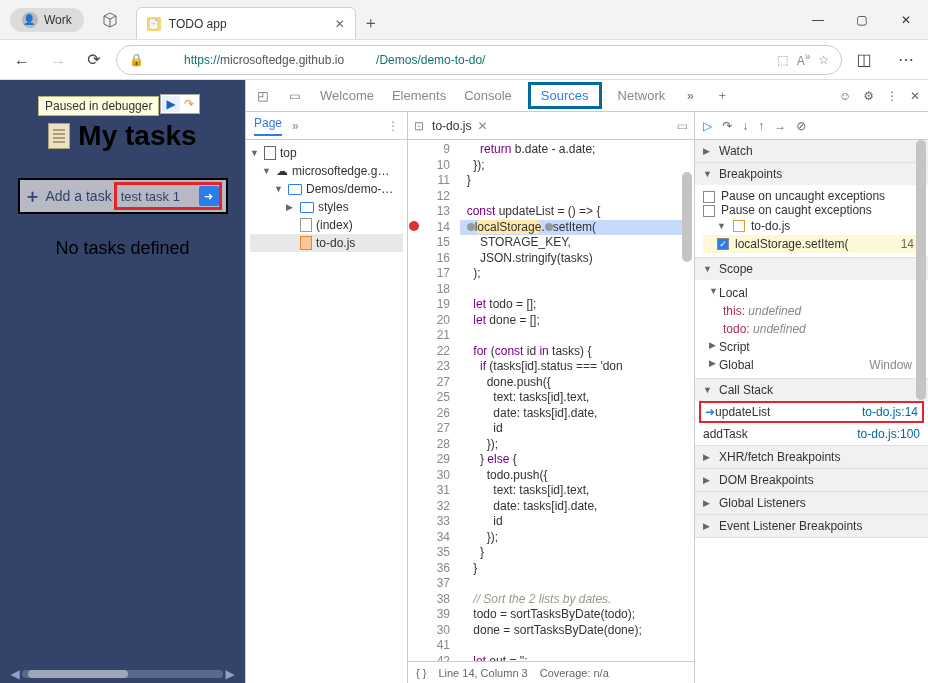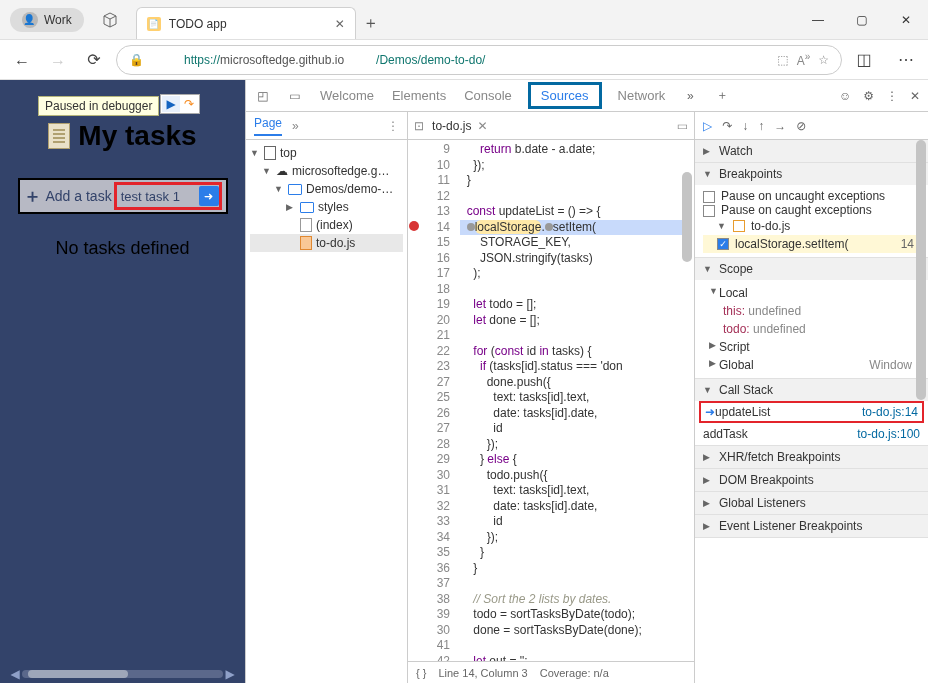--- a/index.html
+++ b/index.html
@@ -106,21 +106,21 @@
   .sec-head .tri{ color:#666;}
   .sec-body{ padding:4px 8px;}
   .chk{ width:12px; height:12px; border:1px solid #888; display:inline-block; margin-right:6px; vertical-align:middle;}
   .chk.on{ background:#2b7de9; color:#fff; text-align:center; line-height:10px; font-size:9px;}
   .bp-file{ display:flex; align-items:center; gap:6px; padding:2px 0 2px 14px;}
   .bp-file .bs{ width:12px;height:12px; border:1.5px solid #e89c2e; background:#fff;}
   .bp-line{ background:#fff8d6; display:flex; align-items:center; padding:2px 0 2px 14px;}
   .bp-line .num{ margin-left:auto; color:#666; padding-right:6px;}
   .scope-row{ padding:2px 0 2px 20px;}
   .scope-row .k{ color:#a43057;}
-  .scope-row .v{ color:#888;}
+  .scope-row .v{ color:#888;font-style:italic;}
   .scope-sub{ display:flex; padding:2px 8px 2px 20px;}
   .scope-sub .tri{ margin-left:-14px;}
   .scope-sub .rv{ margin-left:auto; color:#888;}
   .cs-row{ display:flex; padding:4px 8px; align-items:center;}
   .cs-row .loc{ margin-left:auto; color:#0369a1;}
   .cs-row.cur{ border:2px solid #e3242b; margin:0 4px; padding:2px 4px;}
   .cs-row.cur .arr{ color:#2b7de9;}
   .dbg-vscroll{ position:absolute; right:0; top:0; bottom:0; width:14px;}
   .dbg-vscroll .thumb{ position:absolute; top:28px; width:10px; left:2px; height:260px; background:#c4c4c4; border-radius:5px;}
   .mono{ font-family:Consolas,monospace;}

